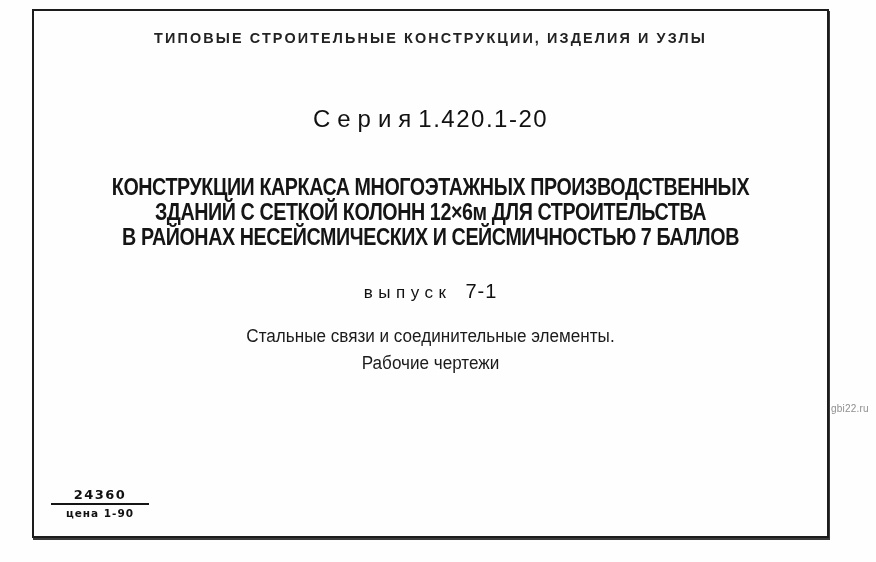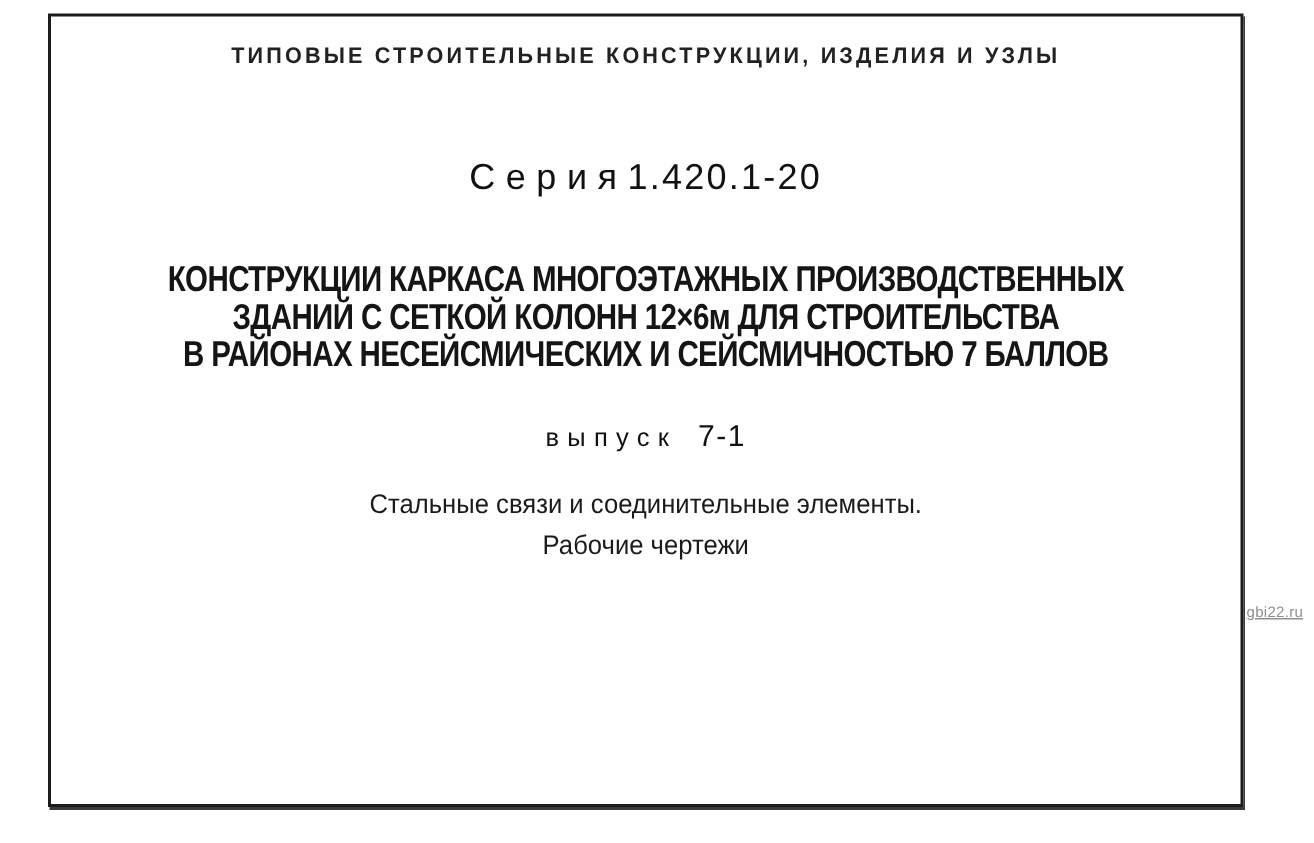--- a/index.html
+++ b/index.html
@@ -111,21 +111,20 @@
     letter-spacing: 1px;
     padding-top: 2px;
   }
   .watermark {
     position: absolute;
     left: 831px;
     top: 403px;
     font-size: 10px;
     color: #8f8f8f;
     letter-spacing: 0.2px;
-    text-decoration: underline;
   }
 </style>
 </head>
 <body>
 
 <div class="page">
 
   <div class="frame">
 
     <div class="centered doc-header">ТИПОВЫЕ СТРОИТЕЛЬНЫЕ КОНСТРУКЦИИ, ИЗДЕЛИЯ И УЗЛЫ</div>
@@ -142,18 +141,23 @@
 
     <div class="centered issue-line">
       <span class="issue-label">выпуск</span><span class="issue-number">7-1</span>
     </div>
 
     <div class="centered subtitle">
       <div>Стальные связи и соединительные элементы.</div>
       <div>Рабочие чертежи</div>
     </div>
 
+    <div class="stamp">
+      <span class="stamp-code">24360</span>
+      <hr class="stamp-rule">
+      <div class="stamp-price">цена 1-90</div>
+    </div>
 
   </div>
 
   <div class="watermark">gbi22.ru</div>
 
 </div>
 
 </body></html>

